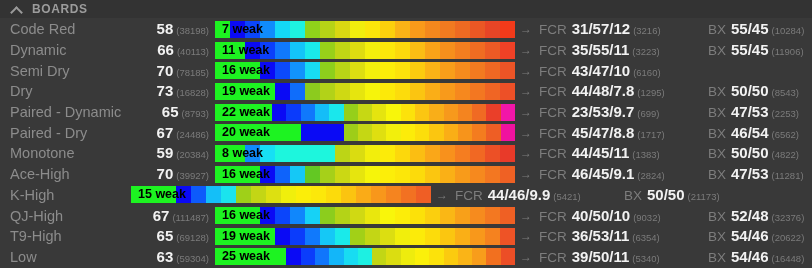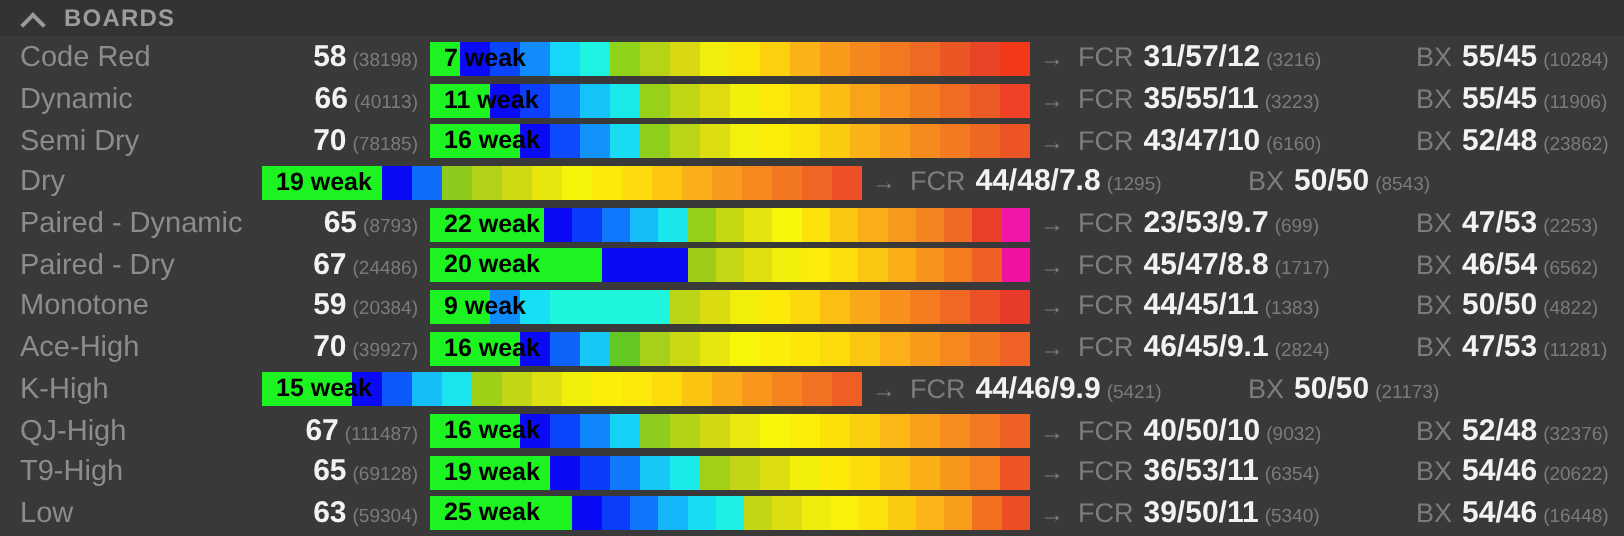--- a/index.html
+++ b/index.html
@@ -224,24 +224,24 @@
           <div class="seg" style="background: rgb(250, 179, 22); width: 5%;"></div>
           <div class="seg" style="background: rgb(248, 158, 26); width: 5%;"></div>
           <div class="seg" style="background: rgb(245, 139, 29); width: 5%;"></div>
           <div class="seg" style="background: rgb(242, 122, 32); width: 5%;"></div>
           <div class="seg" style="background: rgb(239, 104, 35); width: 5%;"></div>
           <div class="seg" style="background: rgb(236, 84, 38); width: 5%;"></div>
           <div class="weak-label">16 weak</div>
         </div>
         <div class="c-arrow">→</div>
         <div class="c-fcr"><span class="lbl">FCR</span><span class="big">43/47/10</span><span class="small">(6160)</span></div>
-        <div class="c-bx"><span class="lbl">BX</span><span class="big">52/48</span><span class="small">(23862)</span></div>
       </div>
       <div class="row">
         <div class="c-name">Dry</div>
+        <div class="c-score"><span class="big">73</span><span class="small">(16828)</span></div>
         <div class="c-bar">
           <div class="seg" style="background: rgb(29, 243, 33); width: 5%;"></div>
           <div class="seg" style="background: rgb(29, 243, 33); width: 5%;"></div>
           <div class="seg" style="background: rgb(29, 243, 33); width: 5%;"></div>
           <div class="seg" style="background: rgb(29, 243, 33); width: 5%;"></div>
           <div class="seg" style="background: rgb(10, 10, 245); width: 5%;"></div>
           <div class="seg" style="background: rgb(15, 109, 251); width: 5%;"></div>
           <div class="seg" style="background: rgb(140, 203, 30); width: 5%;"></div>
           <div class="seg" style="background: rgb(178, 210, 24); width: 5%;"></div>
           <div class="seg" style="background: rgb(207, 217, 19); width: 5%;"></div>
@@ -341,21 +341,21 @@
           <div class="seg" style="background: rgb(242, 238, 12); width: 5%;"></div>
           <div class="seg" style="background: rgb(252, 235, 9); width: 5%;"></div>
           <div class="seg" style="background: rgb(252, 216, 12); width: 5%;"></div>
           <div class="seg" style="background: rgb(251, 190, 18); width: 5%;"></div>
           <div class="seg" style="background: rgb(250, 167, 24); width: 5%;"></div>
           <div class="seg" style="background: rgb(248, 145, 28); width: 5%;"></div>
           <div class="seg" style="background: rgb(245, 125, 32); width: 5%;"></div>
           <div class="seg" style="background: rgb(241, 104, 35); width: 5%;"></div>
           <div class="seg" style="background: rgb(236, 80, 38); width: 5%;"></div>
           <div class="seg" style="background: rgb(232, 58, 41); width: 5%;"></div>
-          <div class="weak-label">9 weak</div>
+          <div class="weak-label">8 weak</div>
         </div>
         <div class="c-arrow">→</div>
         <div class="c-fcr"><span class="lbl">FCR</span><span class="big">44/45/11</span><span class="small">(1383)</span></div>
         <div class="c-bx"><span class="lbl">BX</span><span class="big">50/50</span><span class="small">(4822)</span></div>
       </div>
       <div class="row">
         <div class="c-name">Ace-High</div>
         <div class="c-score"><span class="big">70</span><span class="small">(39927)</span></div>
         <div class="c-bar">
           <div class="seg" style="background: rgb(29, 243, 33); width: 5%;"></div>

